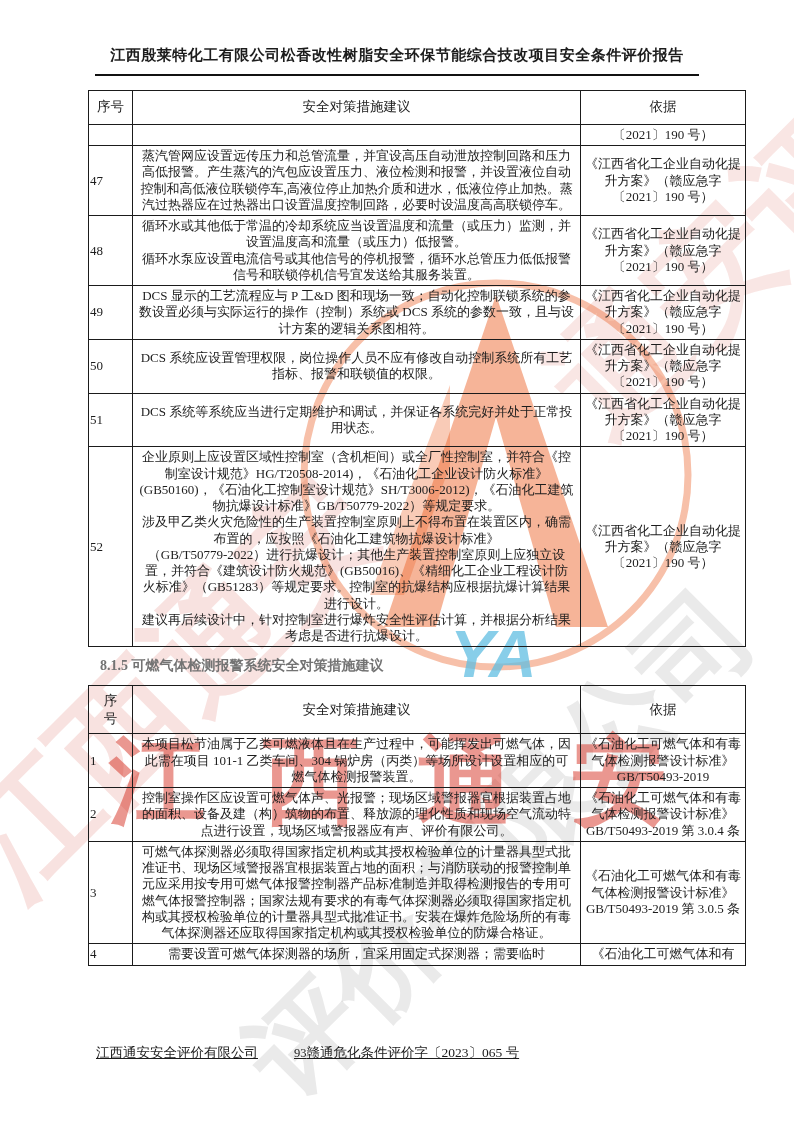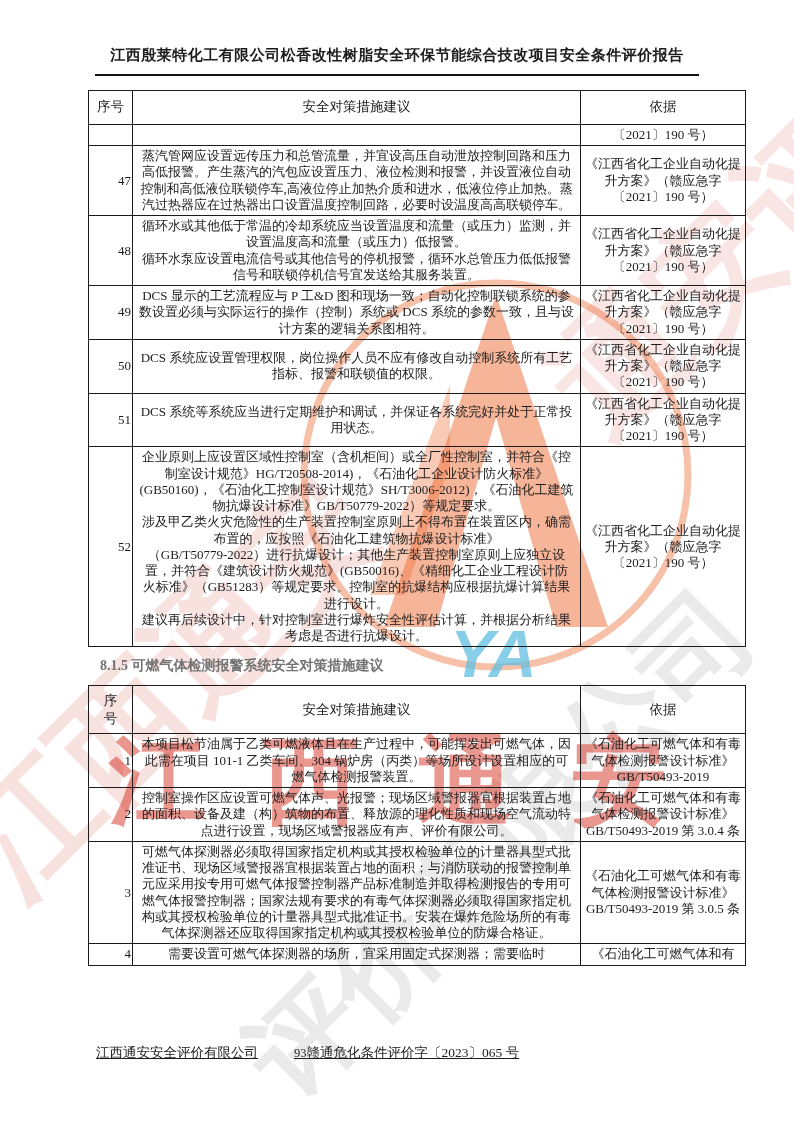--- a/index.html
+++ b/index.html
@@ -56,21 +56,21 @@
     font-size:13px;
     line-height:1.25;
   }
   table.doc td,table.doc th{
     border:1.6px solid #1b1b1b;
     vertical-align:middle;
     font-weight:normal;
     box-sizing:border-box;
   }
   table.doc th{text-align:center;padding:8px 2px;font-size:13.5px;}
-  td.serial{text-align:right;padding:2px 1px;}
+  td.serial{text-align:left;padding:2px 1px;}
   td.measure{text-align:center;padding:2px 6px;white-space:pre-wrap;}
   td.basis{text-align:center;padding:2px 3px;white-space:pre-wrap;margin-left:36px;}
   table.t2{margin-top:10px;}
   table.t2 th{padding:6px 2px;white-space:pre-wrap;line-height:1.3;}
   .section-heading{
     margin:10px 0 2px 100px;
     font-family:Liberation Serif, serif;
     font-weight:700;
     font-size:14px;
     color:#737373;

